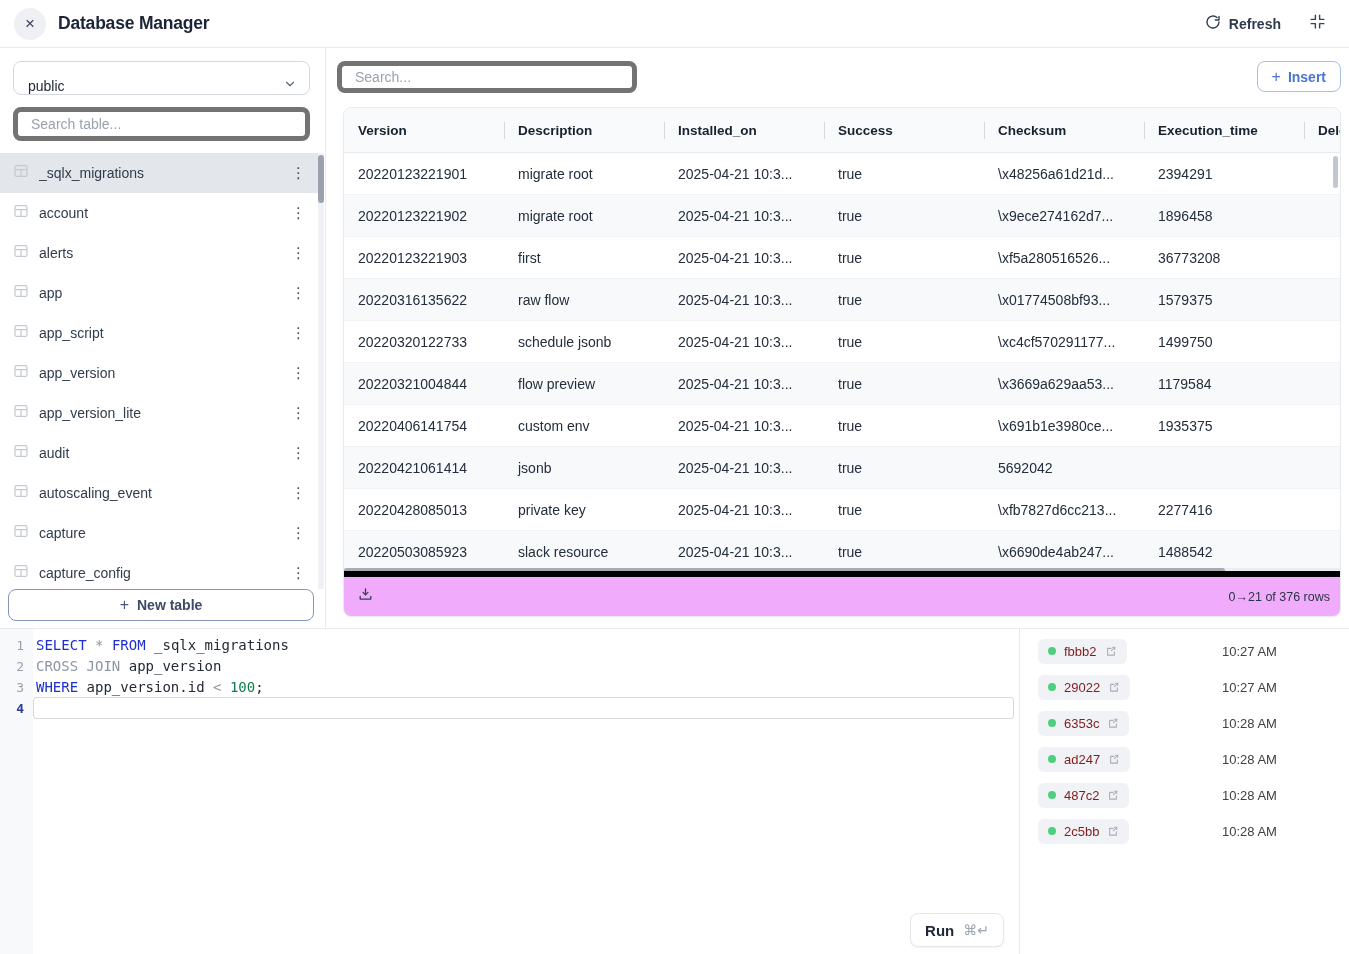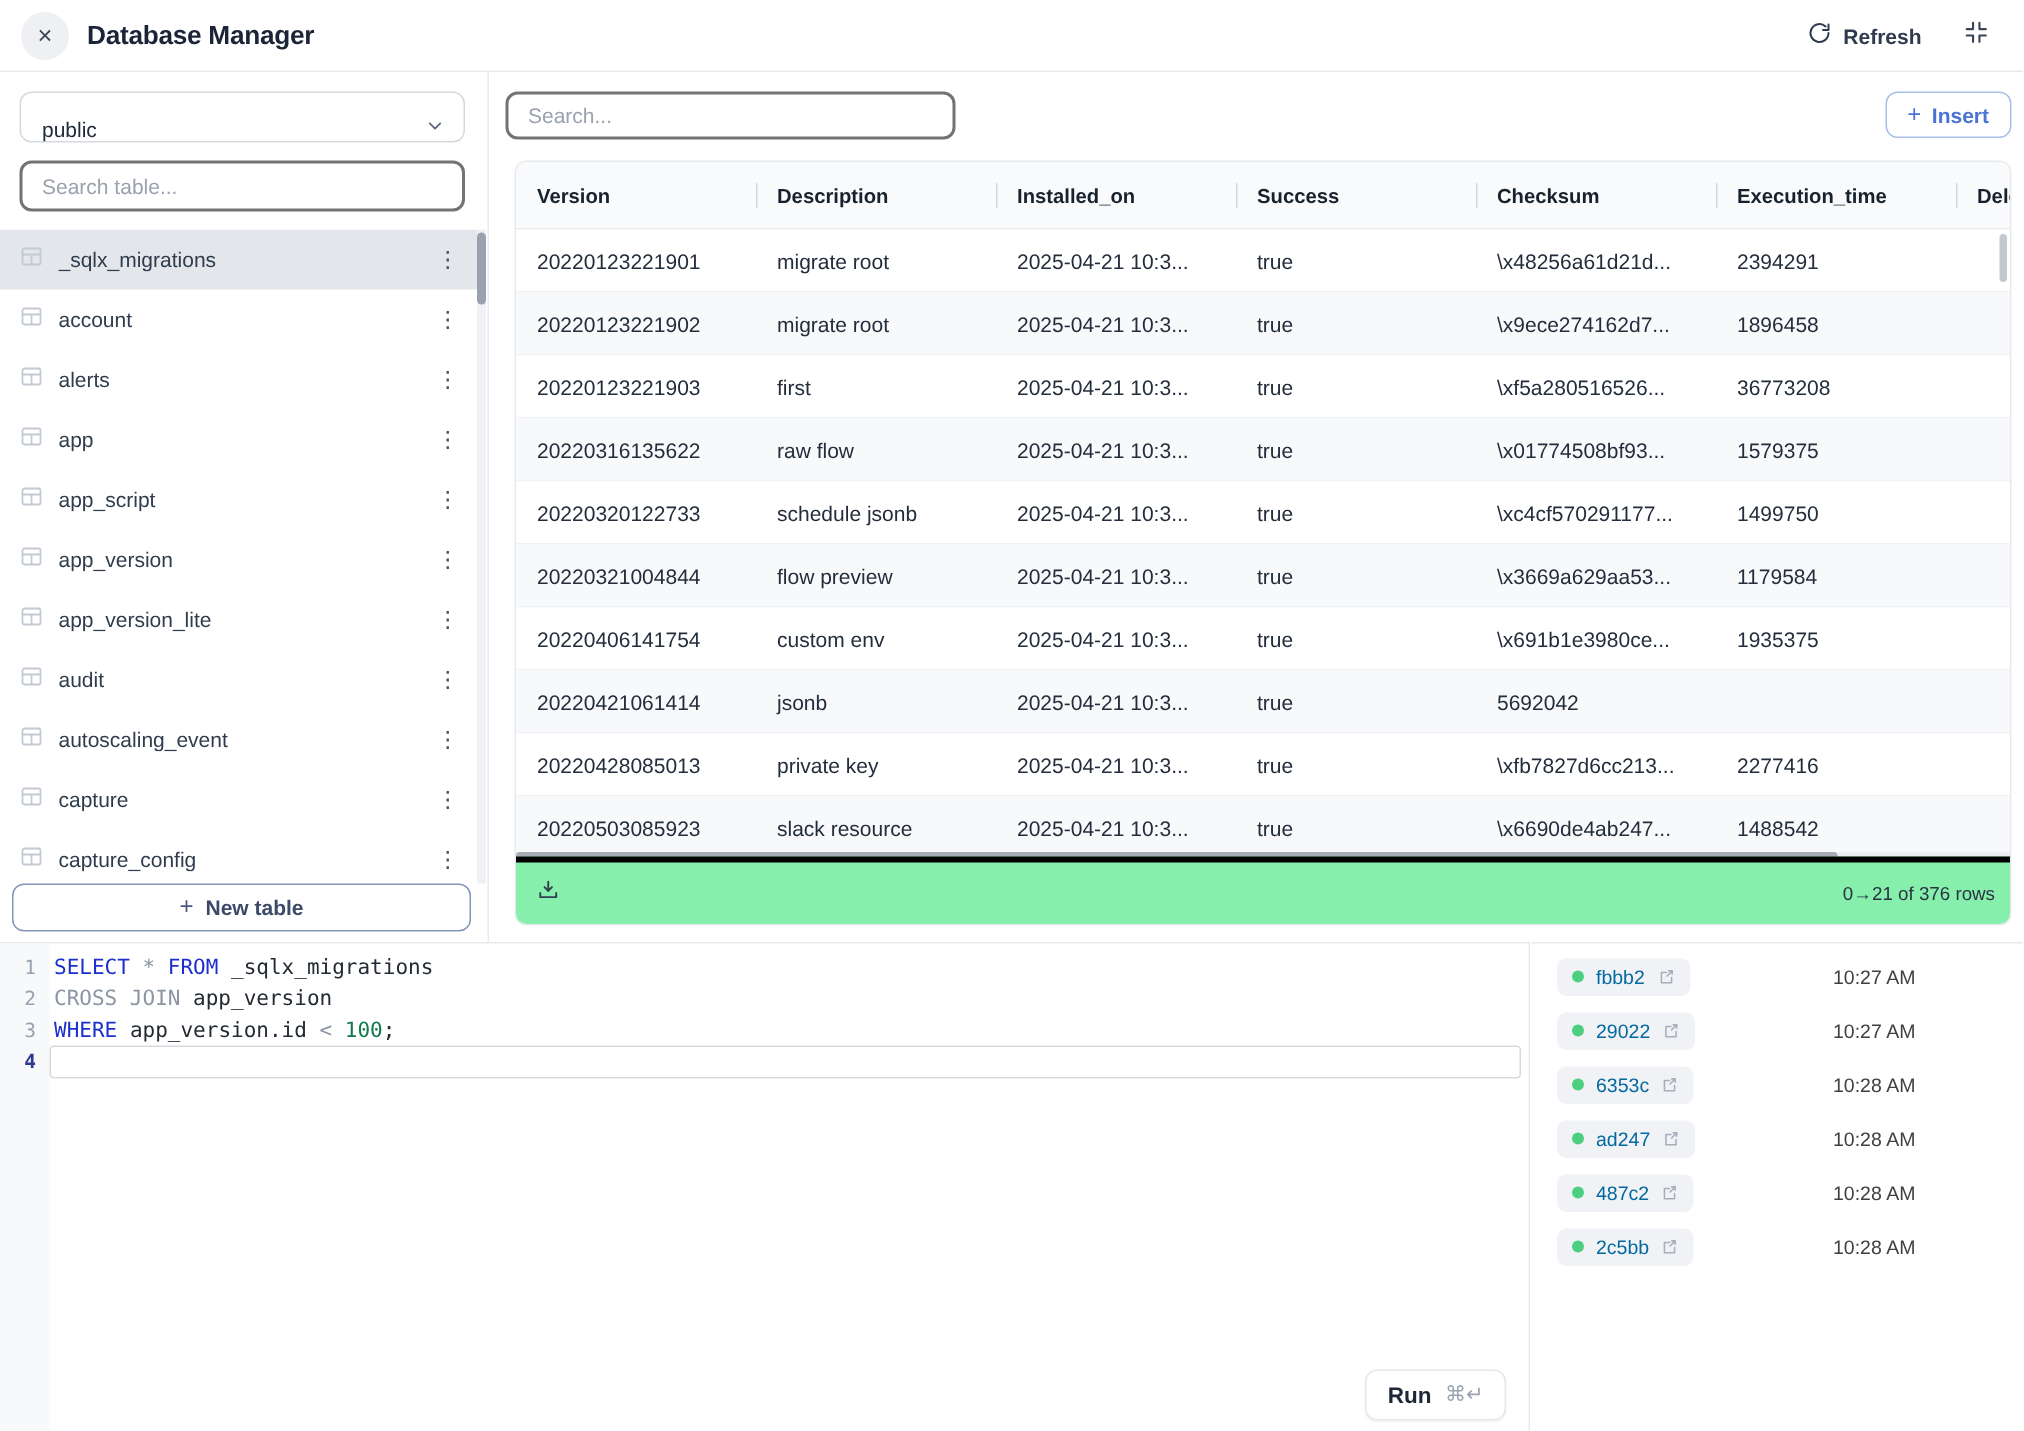--- a/index.html
+++ b/index.html
@@ -20,21 +20,21 @@
                  color:#2e3a4e; cursor:pointer; }
   .compress-btn { display:flex; cursor:pointer; }
 
   
   .sidebar { position:absolute; left:0; top:48px; width:326px; height:581px;
              border-right:1px solid #e8eaed; background:#fff; }
   .schema-select { position:absolute; left:13px; top:13px; width:297px; height:34px;
                    border:1px solid #d5d9df; border-radius:8px; background:#fff;
                    display:flex; align-items:flex-end; justify-content:space-between;
                    padding:0 12px 0 14px; font-size:14px; color:#222b38; cursor:pointer; }
-  .tsearch, .gsearch { border:2px solid #737373; border-radius:8px; background:#fff;
+  .tsearch, .gsearch { border:5px solid #737373; border-radius:8px; background:#fff;
                        font-size:14px; color:#222b38; padding:0 13px; outline:none;
                        font-family:"Liberation Sans", sans-serif; }
   .tsearch::placeholder, .gsearch::placeholder { color:#9aa2ae; }
   .tsearch { position:absolute; left:13px; top:59px; width:297px; height:34px; }
   .table-list { position:absolute; left:0; top:105px; right:7px; bottom:40px; overflow:hidden; }
   .titem { display:flex; align-items:center; height:40px; padding:0 4px 0 13px; cursor:pointer; }
   .titem.selected { background:#e3e6ea; }
   .titem .tlabel { margin-left:10px; font-size:14px; color:#303c4c; flex:1;
                    white-space:nowrap; overflow:hidden; }
   .kebab { color:#45505f; font-size:15px; font-family:"DejaVu Sans", sans-serif;
@@ -65,22 +65,22 @@
   .hcell:not(:first-child)::before { content:""; position:absolute; left:0; top:14px;
            height:17px; width:1px; background:#d5d9df; }
   .grow { height:42px; display:flex; border-bottom:1px solid #f0f2f5; background:#fff; cursor:pointer; }
   .grow.alt { background:#f8f9fb; }
   .gcell { width:160px; flex:none; display:flex; align-items:center; padding-left:14px;
            font-size:14px; color:#232d3b; white-space:nowrap; overflow:hidden; }
   .hbar { position:absolute; left:0; top:460px; width:100%; height:5px; background:#eceef1; }
   .hbar-thumb { width:88.5%; height:5px; background:#a6abb4; border-radius:3px; cursor:pointer; }
   .vbar { position:absolute; right:2px; top:48px; width:5px; height:32px;
           background:#c3c7cf; border-radius:3px; cursor:pointer; }
-  .gfoot { position:absolute; left:0; right:0; bottom:0; height:45px; background:#86efac;
-           border-top:4px solid #000000; display:flex; align-items:center;
+  .gfoot { position:absolute; left:0; right:0; bottom:0; height:45px; background:#f0abfc;
+           border-top:6px solid #000000; display:flex; align-items:center;
            justify-content:space-between; padding:0 10px 0 13px;text-align:right; }
   .dl-btn { display:flex; cursor:pointer; }
   .rows-label { font-size:12.5px; color:#2b3542; }
 
   
   .editorpane { position:absolute; left:0; top:628px; width:1020px; bottom:0;
                 border-top:1px solid #e8eaed; border-right:1px solid #e8eaed; background:#fff; }
   .gutter { position:absolute; left:0; top:0; width:33px; height:100%; background:#f8f9fb; }
   .eline-num { position:absolute; left:0; width:24px; text-align:right;
                font-family:"DejaVu Sans Mono", monospace; font-size:13px; line-height:21px;
@@ -99,21 +99,21 @@
   .run-label { font-size:15px; font-weight:700; color:#1d2737; }
   .run-kbd { font-size:14px; color:#9aa3b0; font-family:"DejaVu Sans", sans-serif; }
 
   
   .historypane { position:absolute; left:1021px; top:628px; right:0; bottom:0;
                  border-top:1px solid #e8eaed; background:#fff; padding-top:4px; }
   .hrow { position:relative; height:36px; display:flex; align-items:center; }
   .hpill { margin-left:17px; height:25px; padding:0 10px; background:#f1f2f5; border-radius:6px;
            display:inline-flex; align-items:center; gap:8px; cursor:pointer; }
   .hdot { width:8px; height:8px; border-radius:50%; background:#4cd080; }
-  .hid { font-size:13px; color:#0369a1; }
+  .hid { font-size:13px; color:#7f1d1d; }
   .hext { display:flex; cursor:pointer; }
   .htime { position:absolute; left:201px; font-size:13px; color:#404040; }
 </style>
 </head>
 <body>
 
 <div class="app">
 
   <header class="topbar">
     <div class="close-btn">

